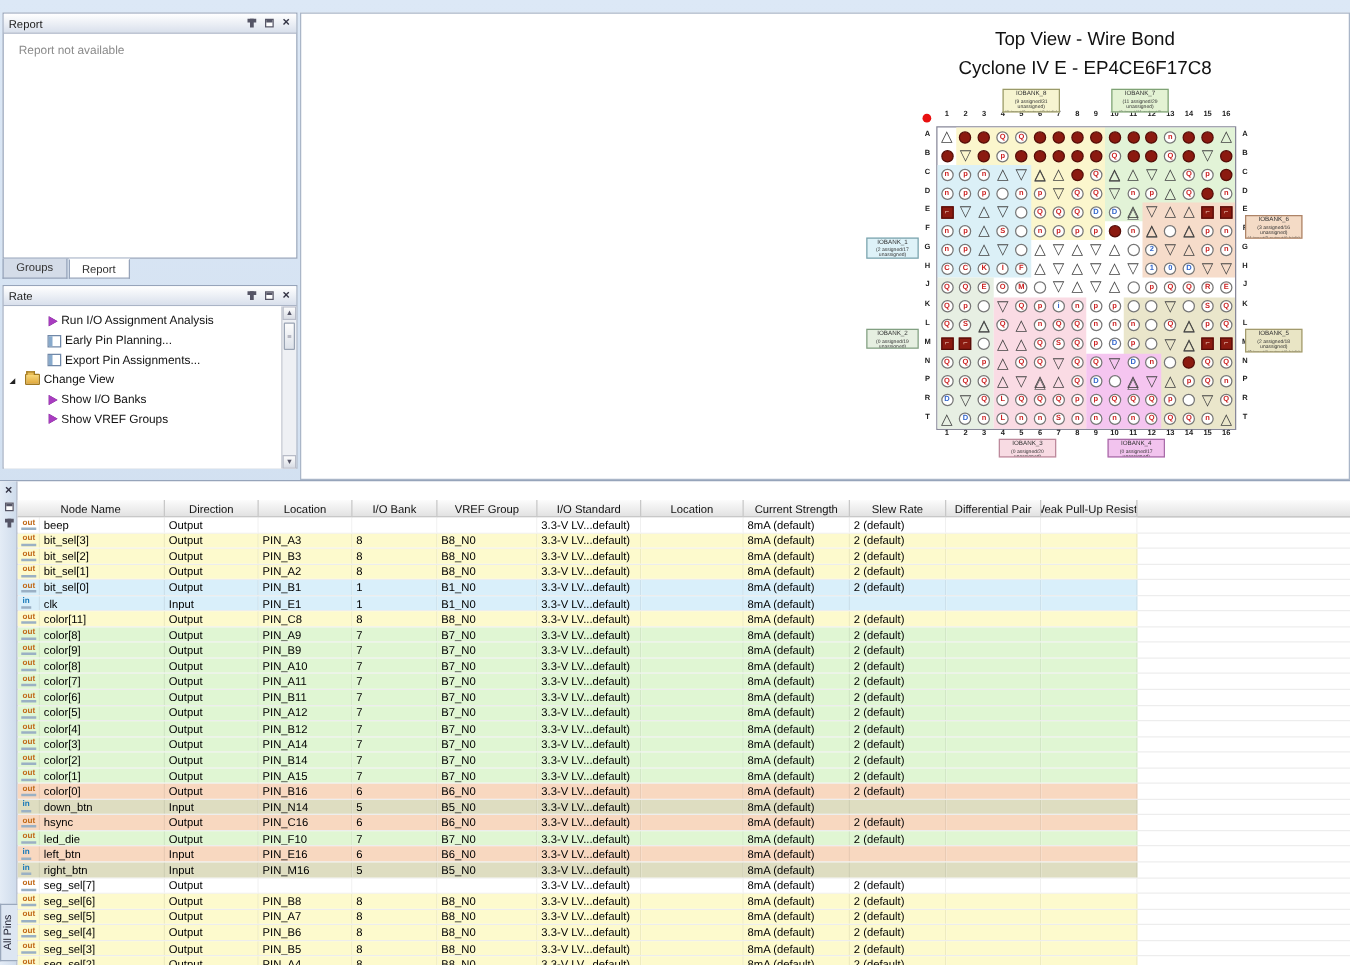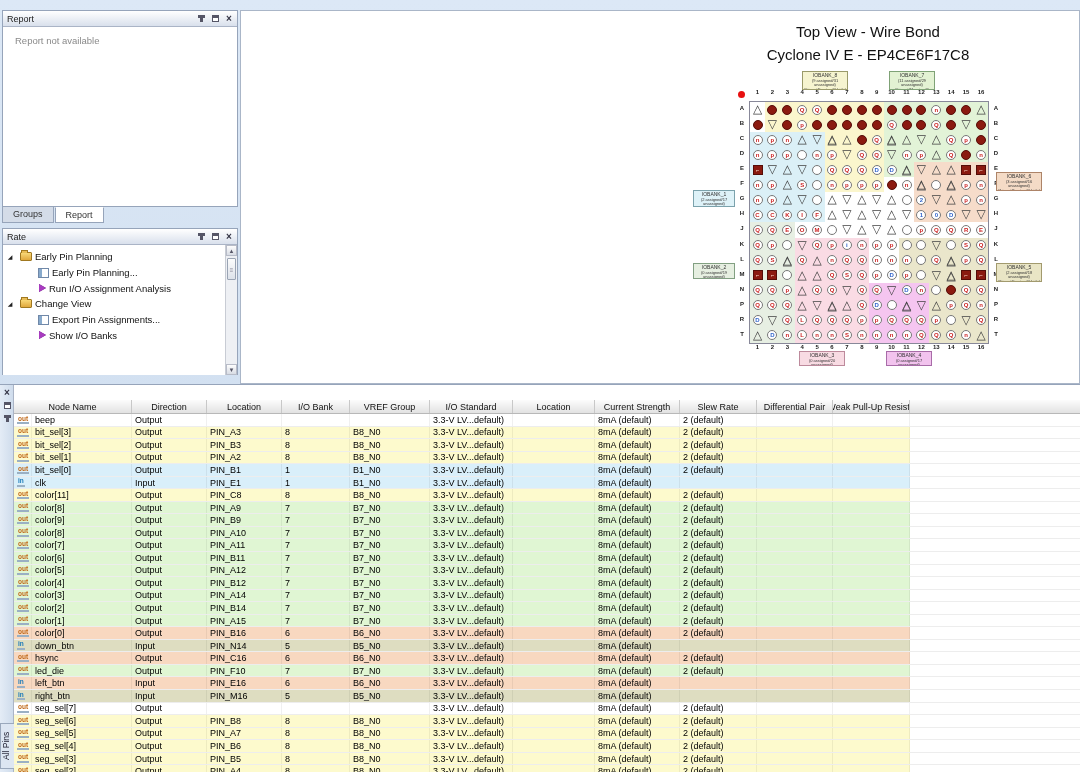--- a/index.html
+++ b/index.html
@@ -132,54 +132,54 @@
         <span class="ic-pin"></span>
       </span>
     <span class="tbtn">
         <span class="ic-float"></span>
       </span>
     <span class="tbtn ic-close">×</span>
   </div>
   <div id="tasks-body">
     <div id="tasks-items" style="padding:4px 0 0 2px;">
         <div class="tree-item">
-          <span class="exp">◢</span>
-          <span style="width: 4px;"></span>
-          <span class="folder"></span>
-          <span>Early Pin Planning</span>
+          <span class="exp"></span>
+          <span style="width: 22px;"></span>
+          <span class="play"></span>
+          <span>Run I/O Assignment Analysis</span>
         </div>
         <div class="tree-item">
           <span class="exp"></span>
           <span style="width: 22px;"></span>
           <span class="docic"></span>
           <span>Early Pin Planning...</span>
         </div>
         <div class="tree-item">
           <span class="exp"></span>
           <span style="width: 22px;"></span>
-          <span class="play"></span>
-          <span>Run I/O Assignment Analysis</span>
+          <span class="docic"></span>
+          <span>Export Pin Assignments...</span>
         </div>
         <div class="tree-item">
           <span class="exp">◢</span>
           <span style="width: 4px;"></span>
           <span class="folder"></span>
           <span>Change View</span>
         </div>
         <div class="tree-item">
           <span class="exp"></span>
           <span style="width: 22px;"></span>
-          <span class="docic"></span>
-          <span>Export Pin Assignments...</span>
+          <span class="play"></span>
+          <span>Show I/O Banks</span>
         </div>
         <div class="tree-item">
           <span class="exp"></span>
           <span style="width: 22px;"></span>
           <span class="play"></span>
-          <span>Show I/O Banks</span>
+          <span>Show VREF Groups</span>
         </div>
       </div>
     <div class="vscroll">
       <div class="varrow">▲</div>
       <div class="vthumb">≡</div>
       <div class="varrow" style="position:absolute;left:0;right:0;bottom:0;">▼</div>
     </div>
   </div>
 </div>
 

